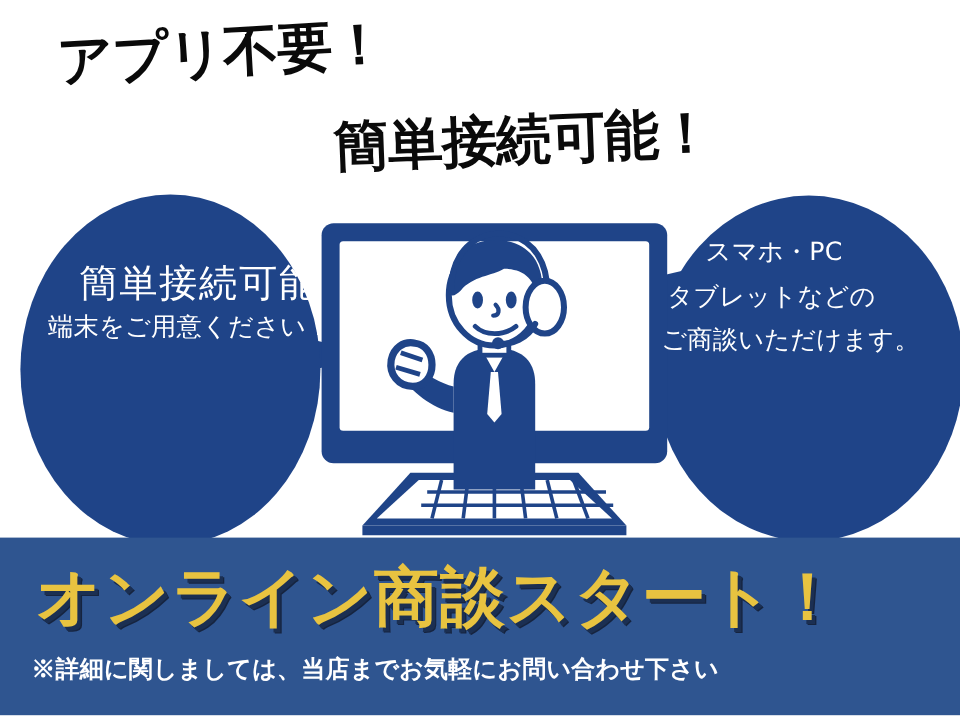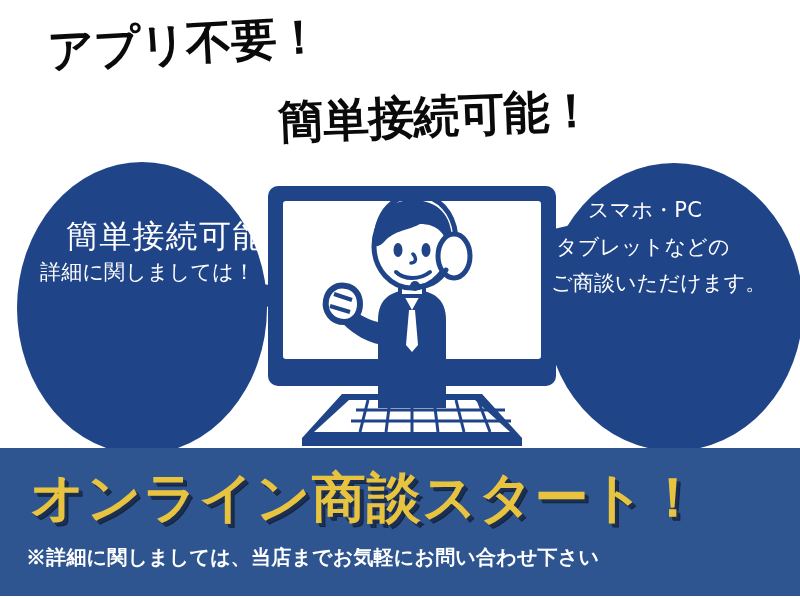--- a/index.html
+++ b/index.html
@@ -168,21 +168,21 @@
 <body>
 
 <div id="poster">
 
   <div class="headline" id="headline-1">アプリ不要！</div>
   <div class="headline" id="headline-2">簡単接続可能！</div>
 
   <div class="bubble-tail" id="bubble-left-tail"></div>
   <div class="bubble" id="bubble-left"></div>
   <div class="bubble-text" id="bubble-left-line1">簡単接続可能</div>
-  <div class="bubble-text" id="bubble-left-line2">詳細に関しましては！</div>
+  <div class="bubble-text" id="bubble-left-line2">端末をご用意ください！</div>
 
   <div class="bubble-tail" id="bubble-right-tail"></div>
   <div class="bubble" id="bubble-right"></div>
   <div class="bubble-text" id="bubble-right-line1">スマホ・PC</div>
   <div class="bubble-text" id="bubble-right-line2">タブレットなどの</div>
   <div class="bubble-text" id="bubble-right-line3">ご商談いただけます。</div>
 
   <svg id="illustration" viewBox="0 0 320 280">
 
     <g>

